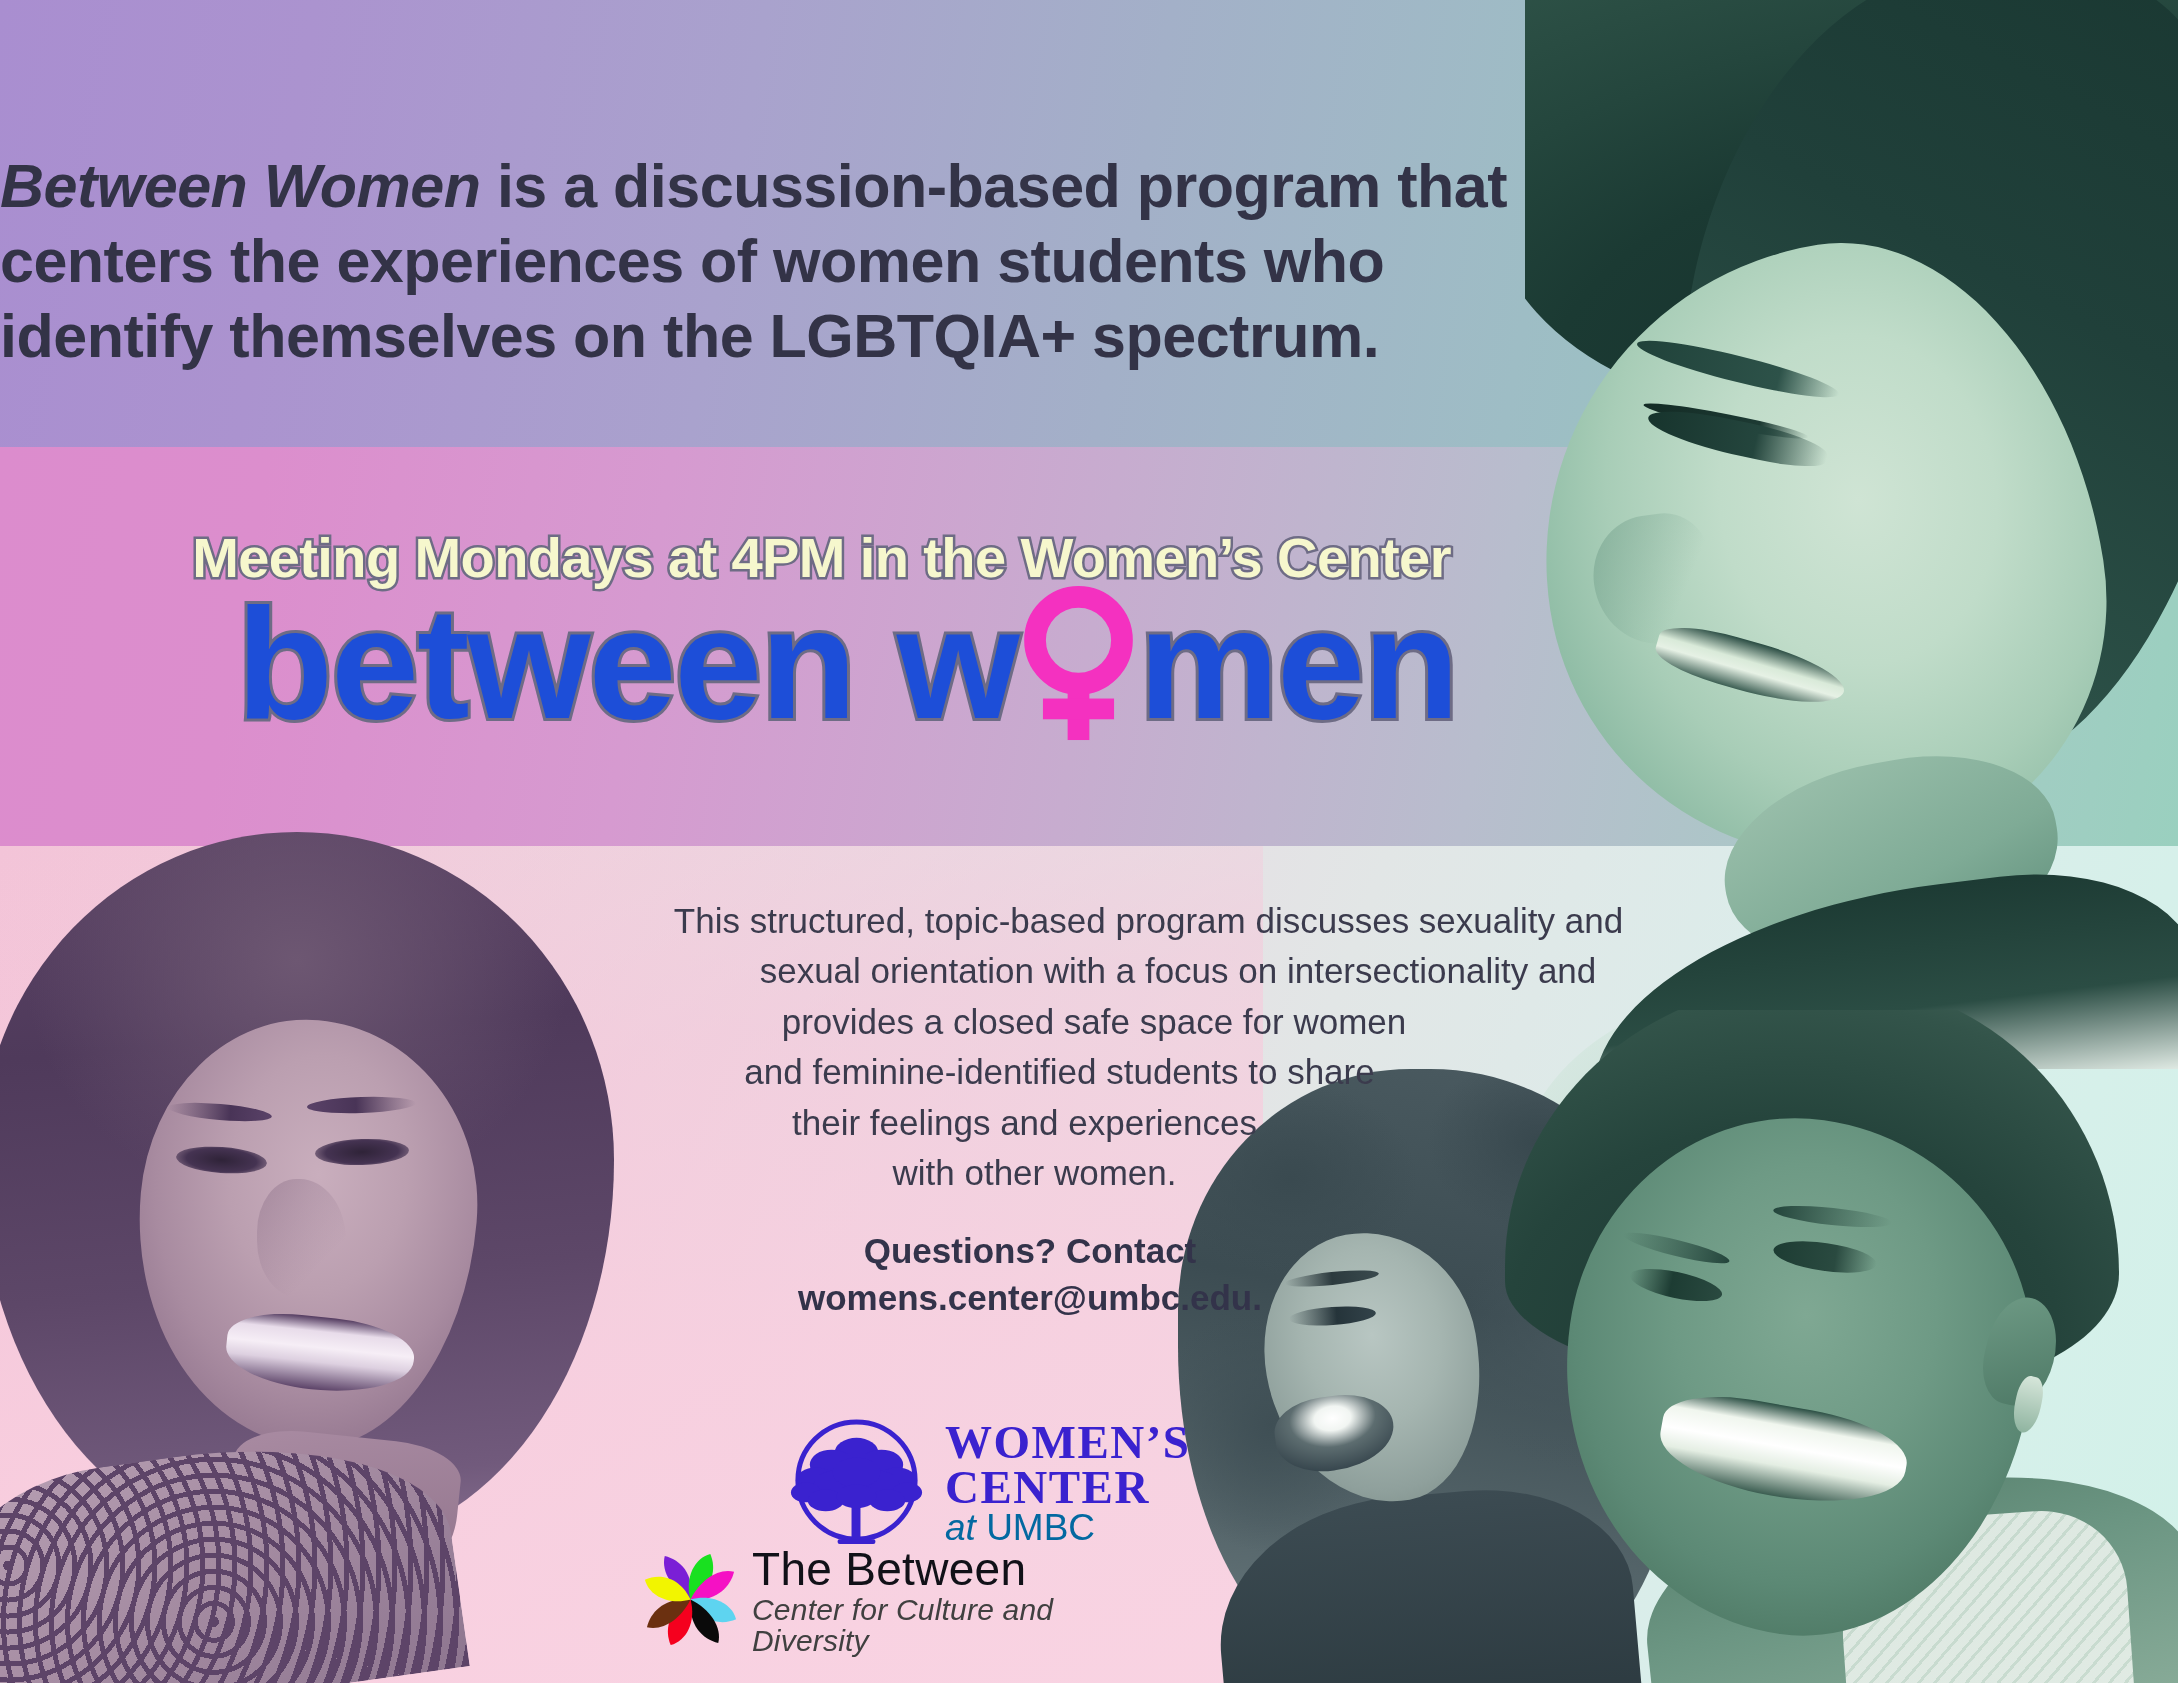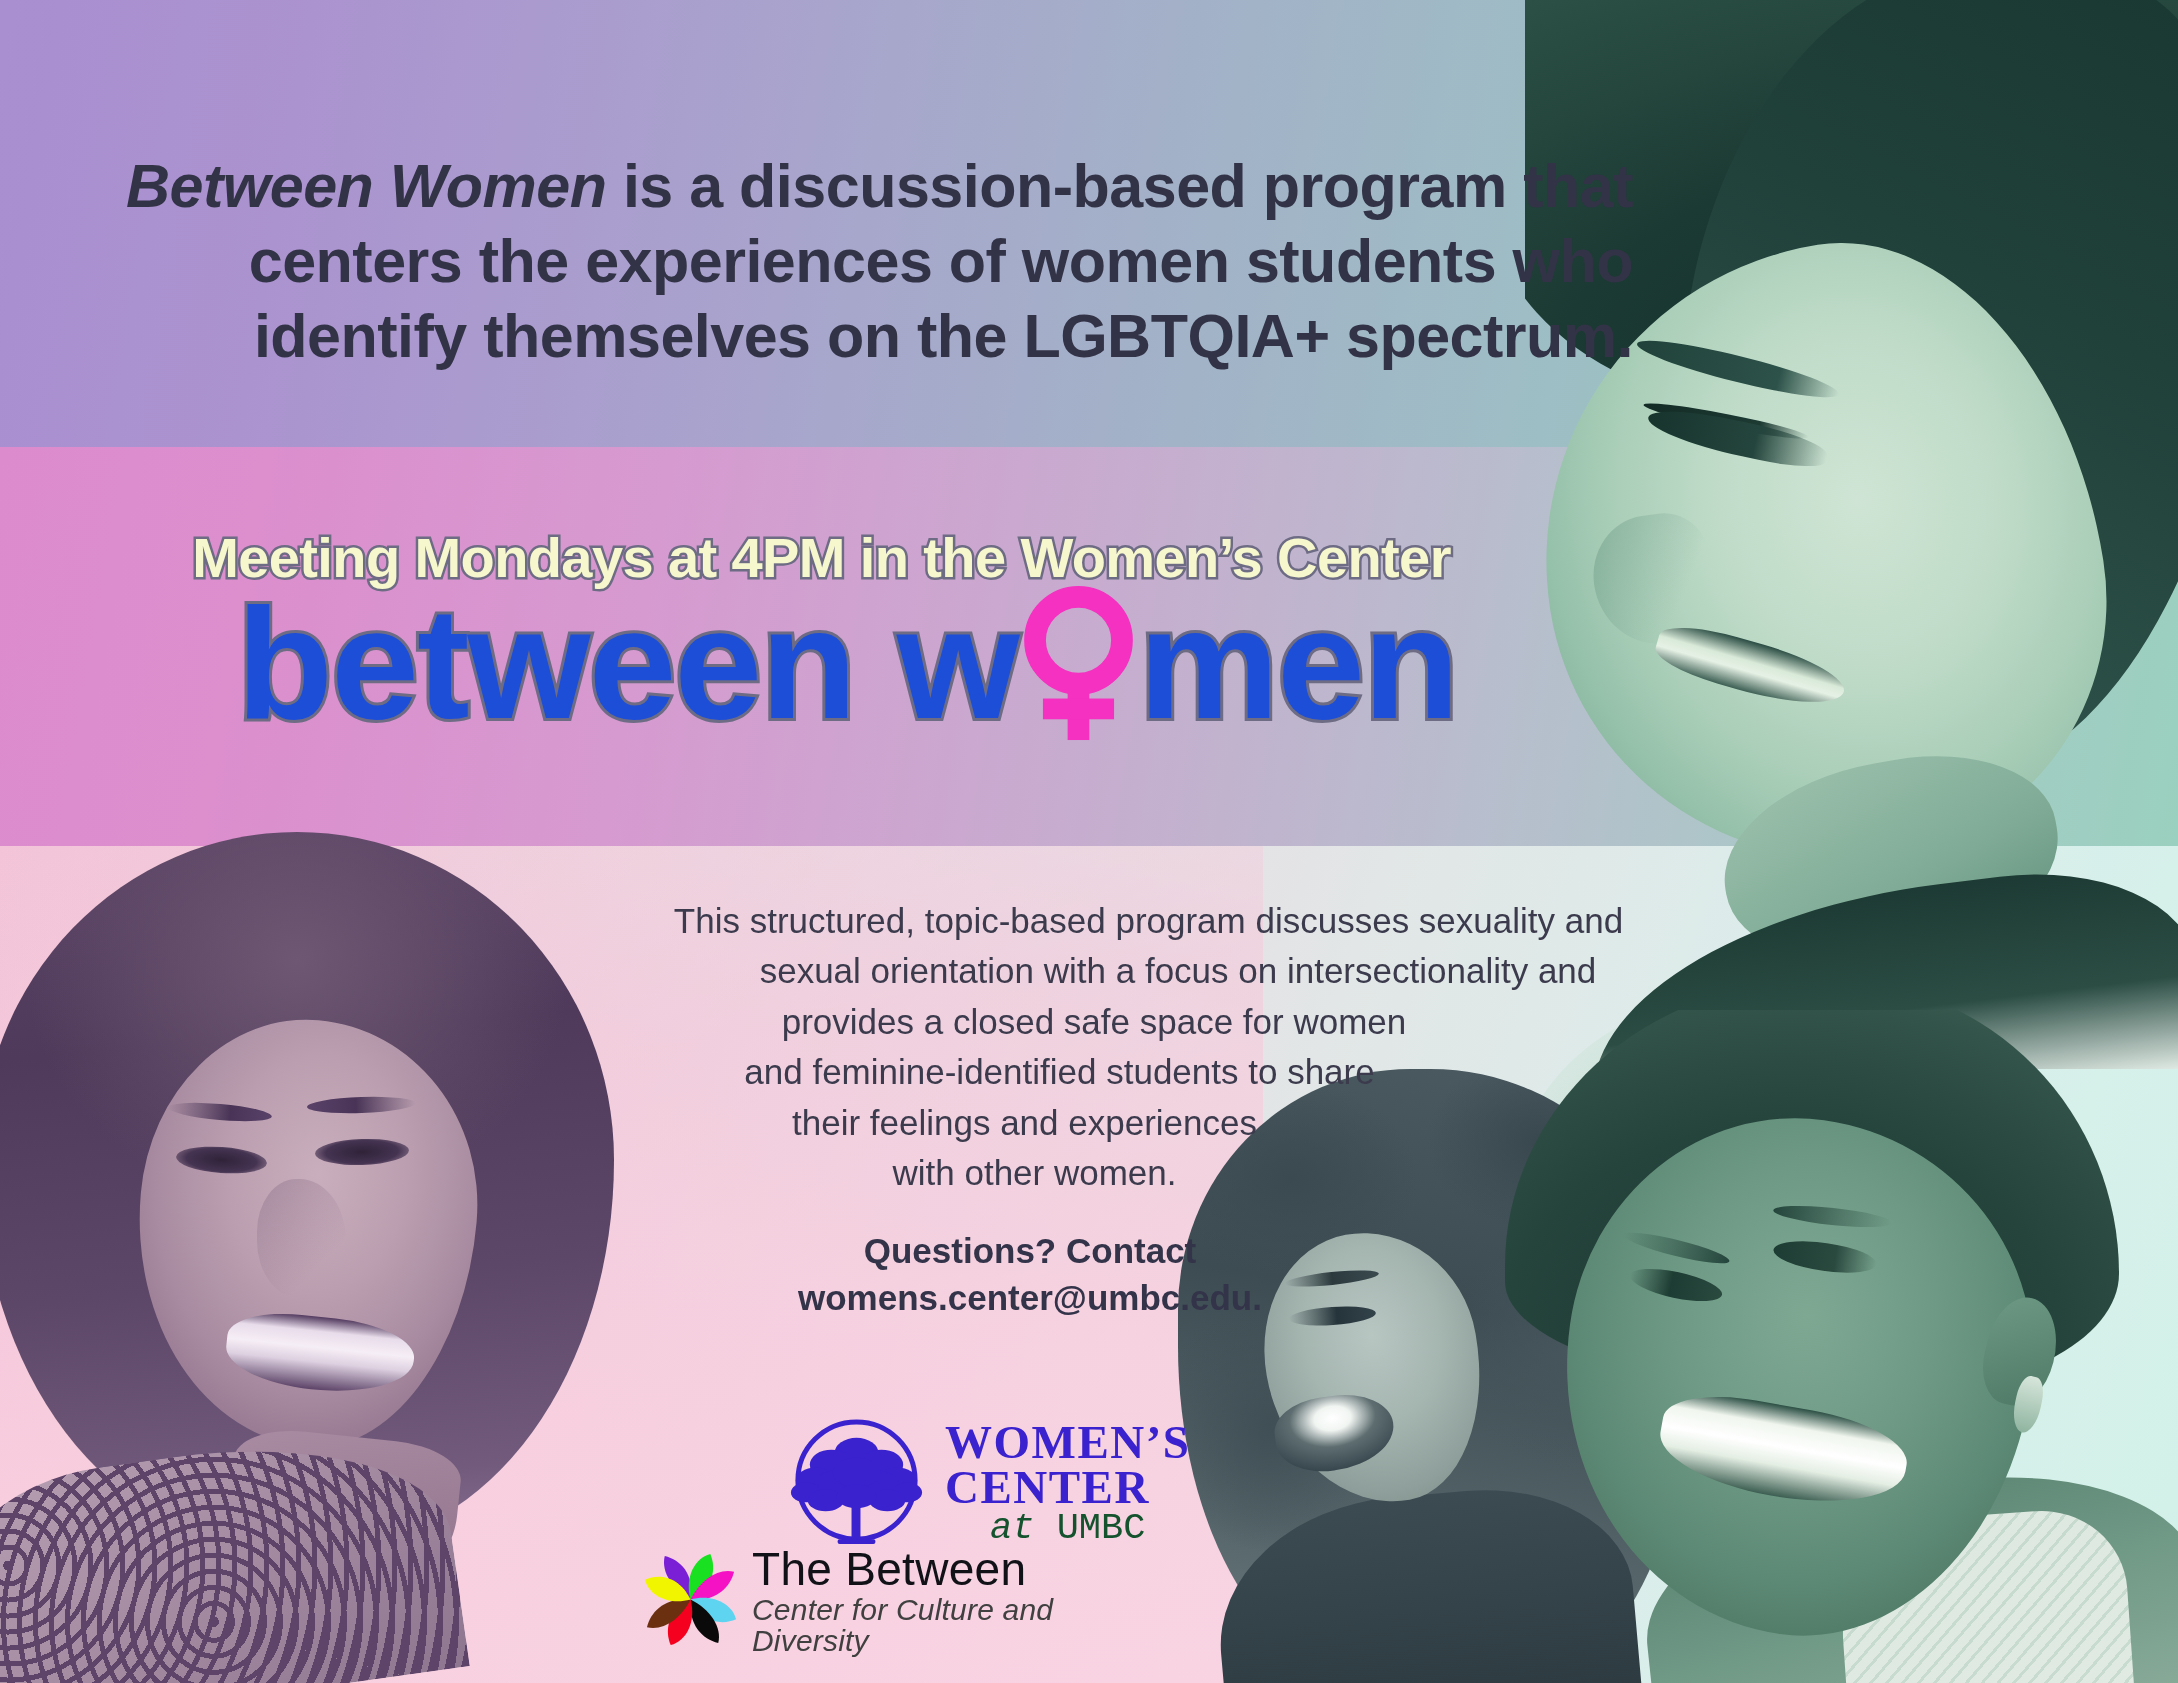--- a/index.html
+++ b/index.html
@@ -250,21 +250,21 @@
     background:
       repeating-radial-gradient(circle at 14% 34%,#5d4468 0 5px,rgba(93,68,104,0) 5px 16px),
       repeating-radial-gradient(circle at 52% 68%,#5d4468 0 5px,rgba(93,68,104,0) 5px 16px),
       linear-gradient(150deg,#b8a0b4 0%,#a58ca2 50%,#8e7690 100%);
     border-radius:34% 52% 0 0/54% 46% 0 0;transform:rotate(-8deg);
   }
 
   
   .headline{
     position:absolute;left:0;top:149px;width:1643px;
-    text-align:right;padding-right:10px;box-sizing:border-box;
+    text-align:left;padding-right:10px;box-sizing:border-box;
     font-size:61px;font-weight:bold;line-height:1.23;
     color:#333347;letter-spacing:-0.5px;
   }
   .headline .em{font-style:italic;}
 
   .subtitle{
     position:absolute;left:0;top:525px;width:1643px;
     text-align:center;
     font-size:56px;font-weight:bold;letter-spacing:-0.6px;
     color:#f6f7cd;
@@ -319,22 +319,22 @@
   }
   .wc-mark{width:149px;height:149px;flex:0 0 auto;}
   .wc-text{display:flex;flex-direction:column;line-height:.94;}
   .wc-l1,.wc-l2{
     font-family:"Liberation Serif",serif;font-weight:bold;
     color:#3a22cf;letter-spacing:1.5px;
   }
   .wc-l1{font-size:47px;}
   .wc-l2{font-size:47px;}
   .wc-l3{
-    font-family:Liberation Mono, monospace;
-    color:#14532d;font-size:37px;text-align:center;margin-top:2px;
+    font-family:Liberation Sans, sans-serif;
+    color:#0369a1;font-size:37px;text-align:left;margin-top:2px;
   }
   .wc-l3 .at{font-style:italic;}
 
   .logo-mosaic{
     position:absolute;left:639px;top:1546px;
     width:515px;height:119px;
     display:flex;align-items:flex-start;gap:10px;
   }
   .mosaic-mark{width:103px;height:103px;flex:0 0 auto;margin-top:2px;}
   .mosaic-text{display:flex;flex-direction:column;line-height:1.02;}

